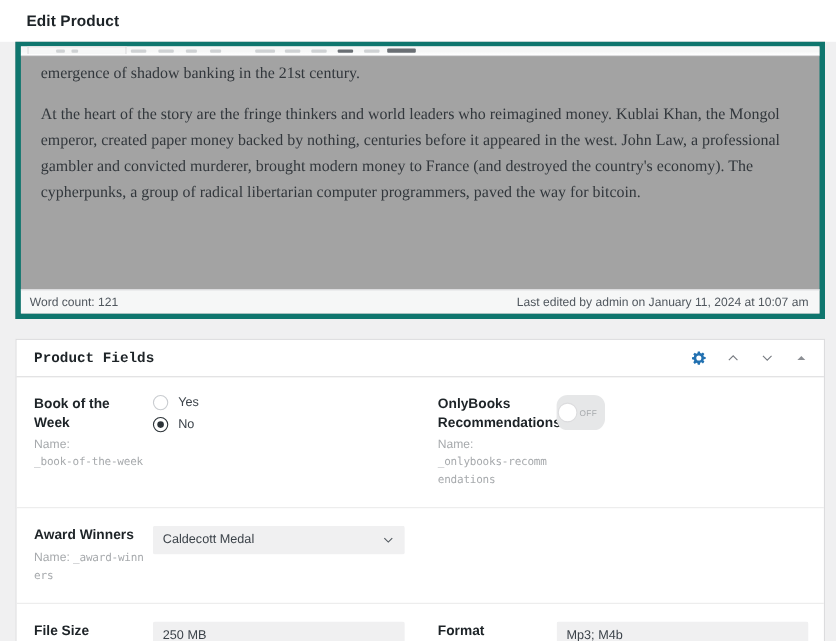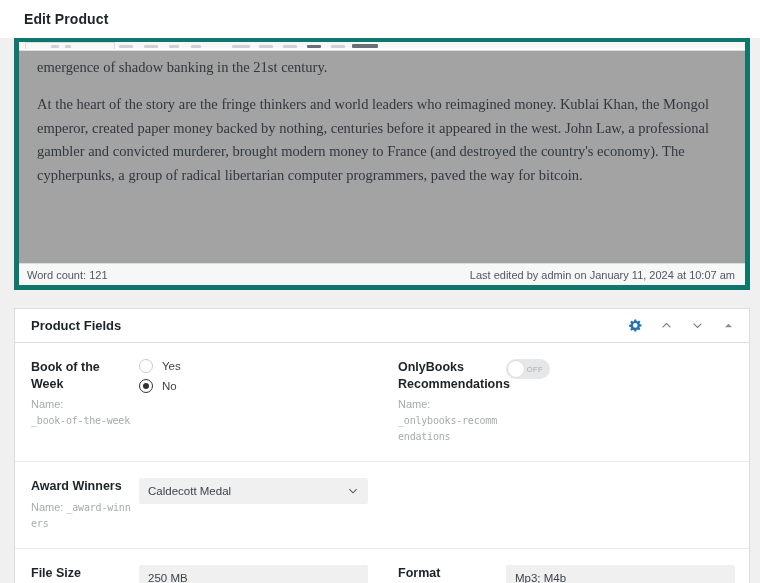--- a/index.html
+++ b/index.html
@@ -105,20 +105,21 @@
     background: #ffffff;
     border: 1px solid #dcdcde;
   }
   .fields-header {
     height: 34px;
     display: flex;
     align-items: center;
     justify-content: space-between;
     padding: 0 12px 0 16px;
     border-bottom: 1px solid #dcdcde;
+    font-family: Liberation Mono, monospace;
   }
   .fields-header-title {
     font-size: 13px;
     font-weight: 600;
     color: #1d2327;
   }
   .fields-header-actions {
     display: flex;
     align-items: center;
     gap: 13px;
@@ -193,21 +194,21 @@
     position: absolute;
     left: 3px; top: 3px;
     width: 6px; height: 6px;
     border-radius: 50%;
     background: #2c3338;
   }
   .radio-label { font-size: 11.5px; color: #3c434a; }
 
   
   .toggle {
-    width: 44px; height: 20px;
+    width: 44px; height: 32px;
     border-radius: 10px;
     background: #e6e7e8;
     position: relative;
     display: flex;
     align-items: center;
     cursor: pointer;
   }
   .toggle-knob {
     position: absolute;
     left: 1px;

